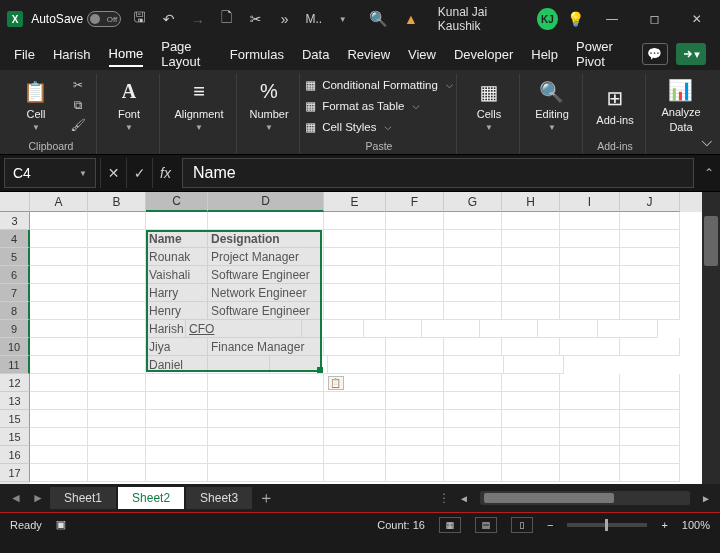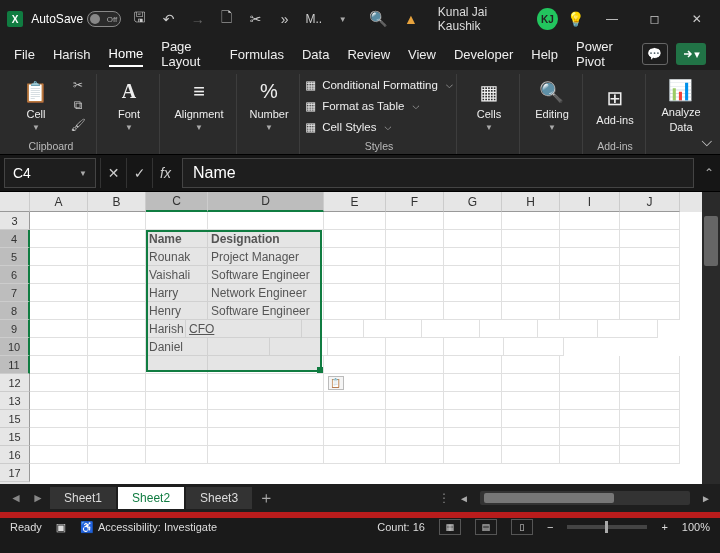--- a/index.html
+++ b/index.html
@@ -74,21 +74,21 @@
   .navbtn { width:20px; height:20px; display:flex; align-items:center; justify-content:center; color:#888; }
   .sheet-tab { padding: 4px 14px; background:#333; color:#ddd; border-radius: 0; }
   .sheet-tab.active { background:#fff; color:#107c41; font-weight:500; }
   .sheet-add { width:24px; display:flex; align-items:center; justify-content:center; color:#aaa; font-size:16px; }
   .sheetbar .flex { flex:1; }
   .hscroll { width:210px; height:14px; background:#333; border-radius:2px; position:relative; margin:0 6px; }
   .hthumb { position:absolute; left:4px; top:2px; height:10px; width:130px; background:#777; border-radius:2px; }
   .hsbtn { width:16px; color:#aaa; font-size:10px; display:flex; align-items:center; justify-content:center; }
 
   
-  .status { display:flex; align-items:center; height:24px; background:#1a1a1a; padding:0 10px; gap:14px; font-size:11px; color:#ddd; border-top:6px solid #b91c1c;}
+  .status { display:flex; align-items:center; height:24px; background:#1a1a1a; padding:0 10px; gap:14px; font-size:11px; color:#ddd; border-top:1px solid #b91c1c;}
   .status .flex { flex:1; }
   .viewbtn { width:22px; height:16px; border:1px solid #555; display:flex; align-items:center; justify-content:center; font-size:9px; }
   .zoom-slider { width:80px; height:4px; background:#444; position:relative; }
   .zoom-slider::after { content:""; position:absolute; left:38px; top:-4px; width:3px; height:12px; background:#aaa; }
 
   .bold { font-weight:bold; }
   svg { display:block; }
 </style>
 </head>
 <body>
@@ -212,21 +212,21 @@
             <span>Format as Table</span>
             <span class="chev">⌵</span>
           </div>
         <div class="row">
             <span>▦</span>
             <span>Cell Styles</span>
             <span class="chev">⌵</span>
           </div>
       </div>
     </div>
-    <div class="group-label">Styles</div>
+    <div class="group-label">Paste</div>
   </div>
 
   <div class="group">
     <div class="group-body">
       <div class="big-btn">
         <span class="ico">▦</span>
         <span>Cells</span>
         <span class="caret-down">▼</span>
       </div>
     </div>
@@ -395,20 +395,32 @@
         <div class="cell" style="width: 62px;"></div>
         <div class="cell" style="width: 58px;"></div>
         <div class="cell" style="width: 58px;"></div>
         <div class="cell" style="width: 58px;"></div>
         <div class="cell" style="width: 60px;"></div>
         <div class="cell" style="width: 60px;"></div>
       </div>
       <div class="row">
         <div class="cell" style="width: 58px;"></div>
         <div class="cell" style="width: 58px;"></div>
+        <div class="cell" style="width: 62px;">Jiya</div>
+        <div class="cell" style="width: 116px;">Finance Manager</div>
+        <div class="cell" style="width: 62px;"></div>
+        <div class="cell" style="width: 58px;"></div>
+        <div class="cell" style="width: 58px;"></div>
+        <div class="cell" style="width: 58px;"></div>
+        <div class="cell" style="width: 60px;"></div>
+        <div class="cell" style="width: 60px;"></div>
+      </div>
+      <div class="row">
+        <div class="cell" style="width: 58px;"></div>
+        <div class="cell" style="width: 58px;"></div>
         <div class="cell" style="width: 62px;">Daniel</div>
         <div class="cell" style="width: 62px;"></div>
         <div class="cell" style="width: 58px;"></div>
         <div class="cell" style="width: 58px;"></div>
         <div class="cell" style="width: 58px;"></div>
         <div class="cell" style="width: 60px;"></div>
         <div class="cell" style="width: 60px;"></div>
       </div>
       <div class="row">
         <div class="cell" style="width: 58px;"></div>
@@ -504,23 +516,20 @@
   <span class="hsbtn">◄</span>
   <div class="hscroll">
       <div class="hthumb"></div>
     </div>
   <span class="hsbtn">►</span>
 </div>
 
 <div class="status">
   <span>Ready</span>
   <span>▣</span>
-  <span>
-    <span style="margin-right:4px">♿</span><span>Accessibility: Investigate</span>
-  </span>
   <span class="flex"></span>
   <span><span>Count:</span> <span>16</span></span>
   <span class="viewbtn">▦</span>
   <span class="viewbtn">▤</span>
   <span class="viewbtn">▯</span>
   <span>−</span>
   <div class="zoom-slider"></div>
   <span>+</span>
   <span>100%</span>
 </div>

